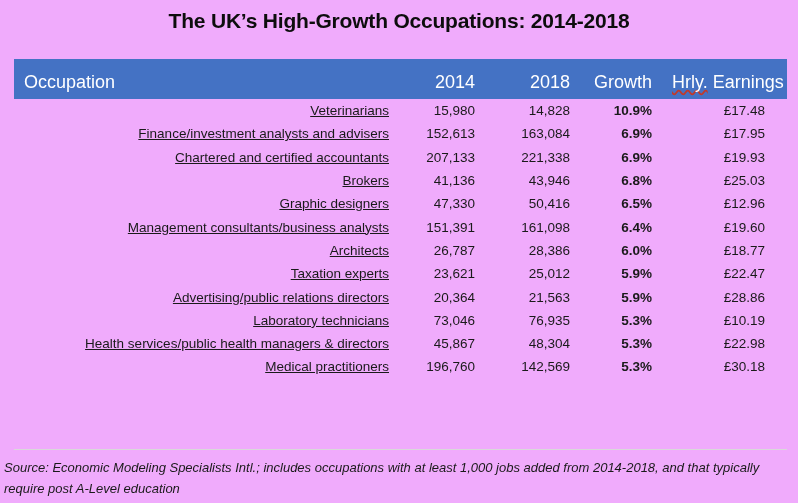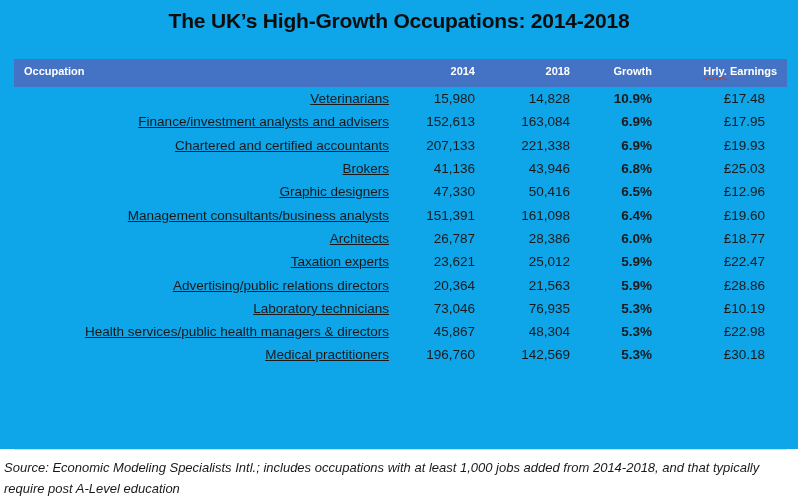--- a/index.html
+++ b/index.html
@@ -11,23 +11,23 @@
     width: 798px;
     height: 503px;
     font-family: "Liberation Sans", sans-serif;
     color: #000000;
     overflow: hidden;
     position: relative;
   }
 
   #page {
     width: 798px;
-    height: 449px;
+    height: 503px;
     position: relative;
-    background: #0ea5e9;
+    background: #f0abfc;
   }
 
   
   .title {
     position: absolute;
     left: 0;
     top: 9px;
     width: 798px;
     text-align: center;
     font-size: 21px;
@@ -56,23 +56,23 @@
   table.data col.c-2014  { width: 100px; }
   table.data col.c-2018  { width: 95px;  }
   table.data col.c-grow  { width: 88px;  }
   table.data col.c-earn  { width: 115px; }
 
   thead tr {
     background: #4472C4;
   }
   thead th {
     color: #ffffff;
-    font-weight: bold;
-    font-size: 11px;
-    padding: 0 0 5px 0;
+    font-weight: normal;
+    font-size: 18px;
+    padding: 12px 0 5px 0;
     height: 23px;
     vertical-align: middle;
     white-space: nowrap;
   }
   thead th.h-occ {
     text-align: left;
     padding-left: 10px;
   }
   thead th.h-num {
     text-align: right;

